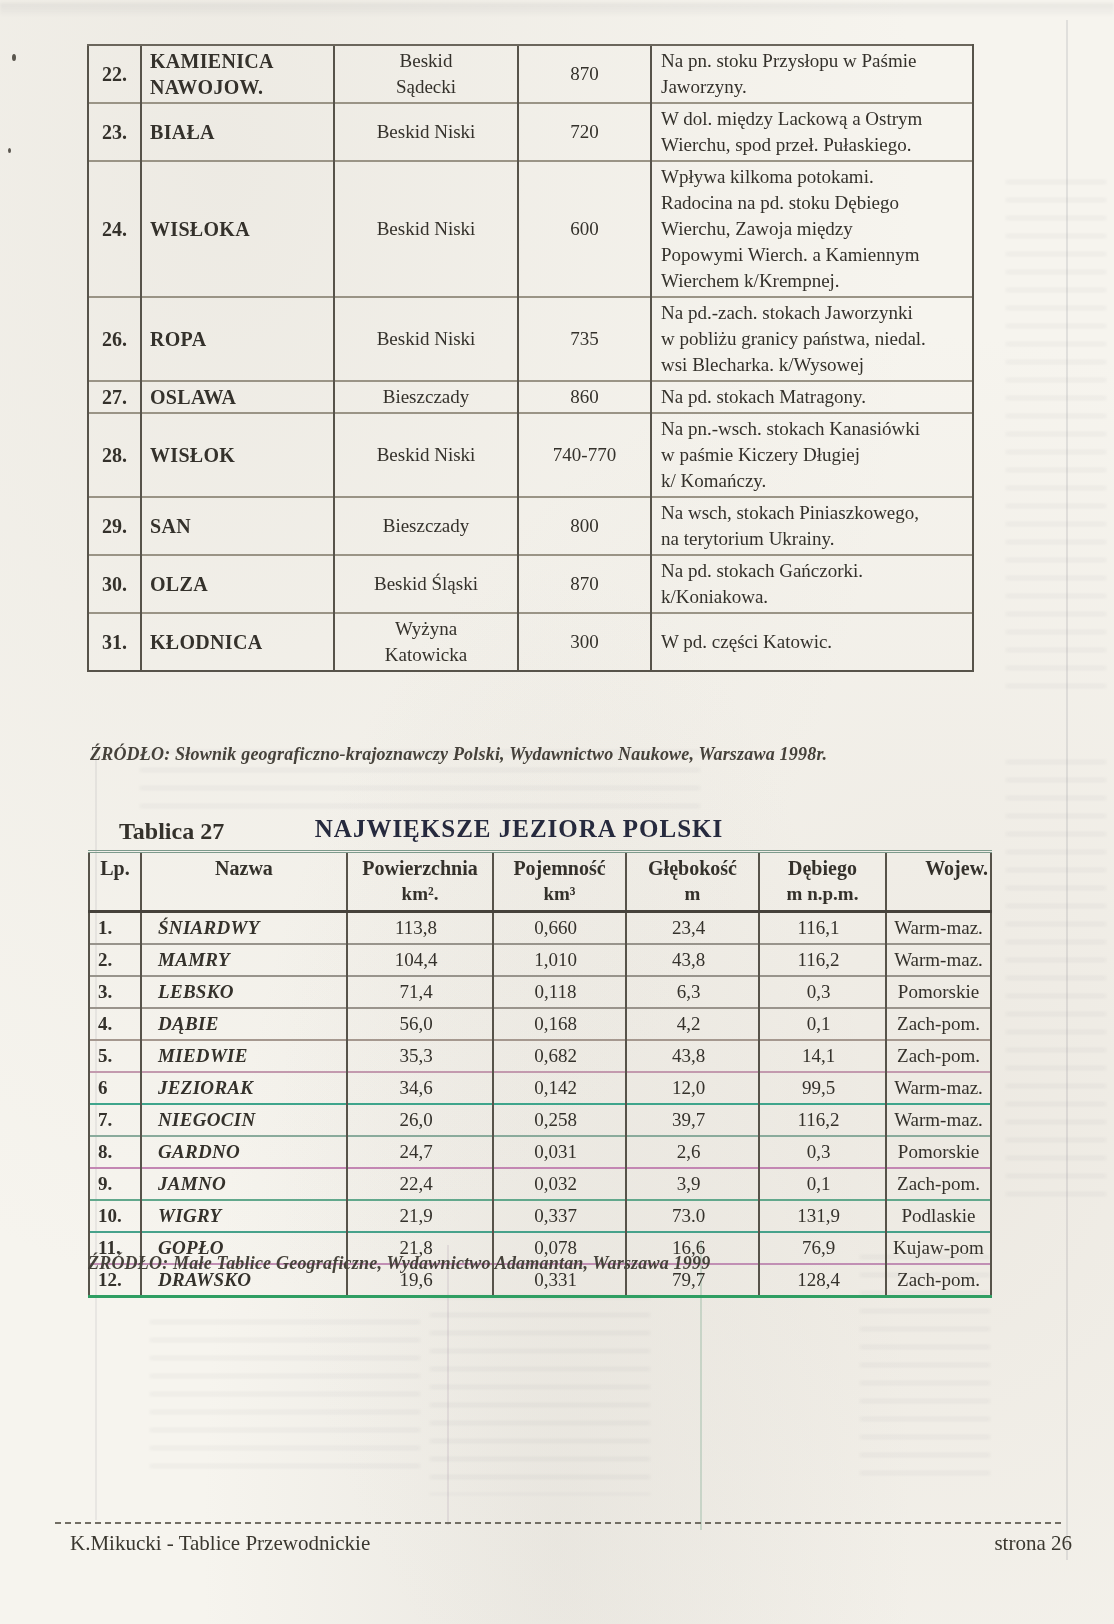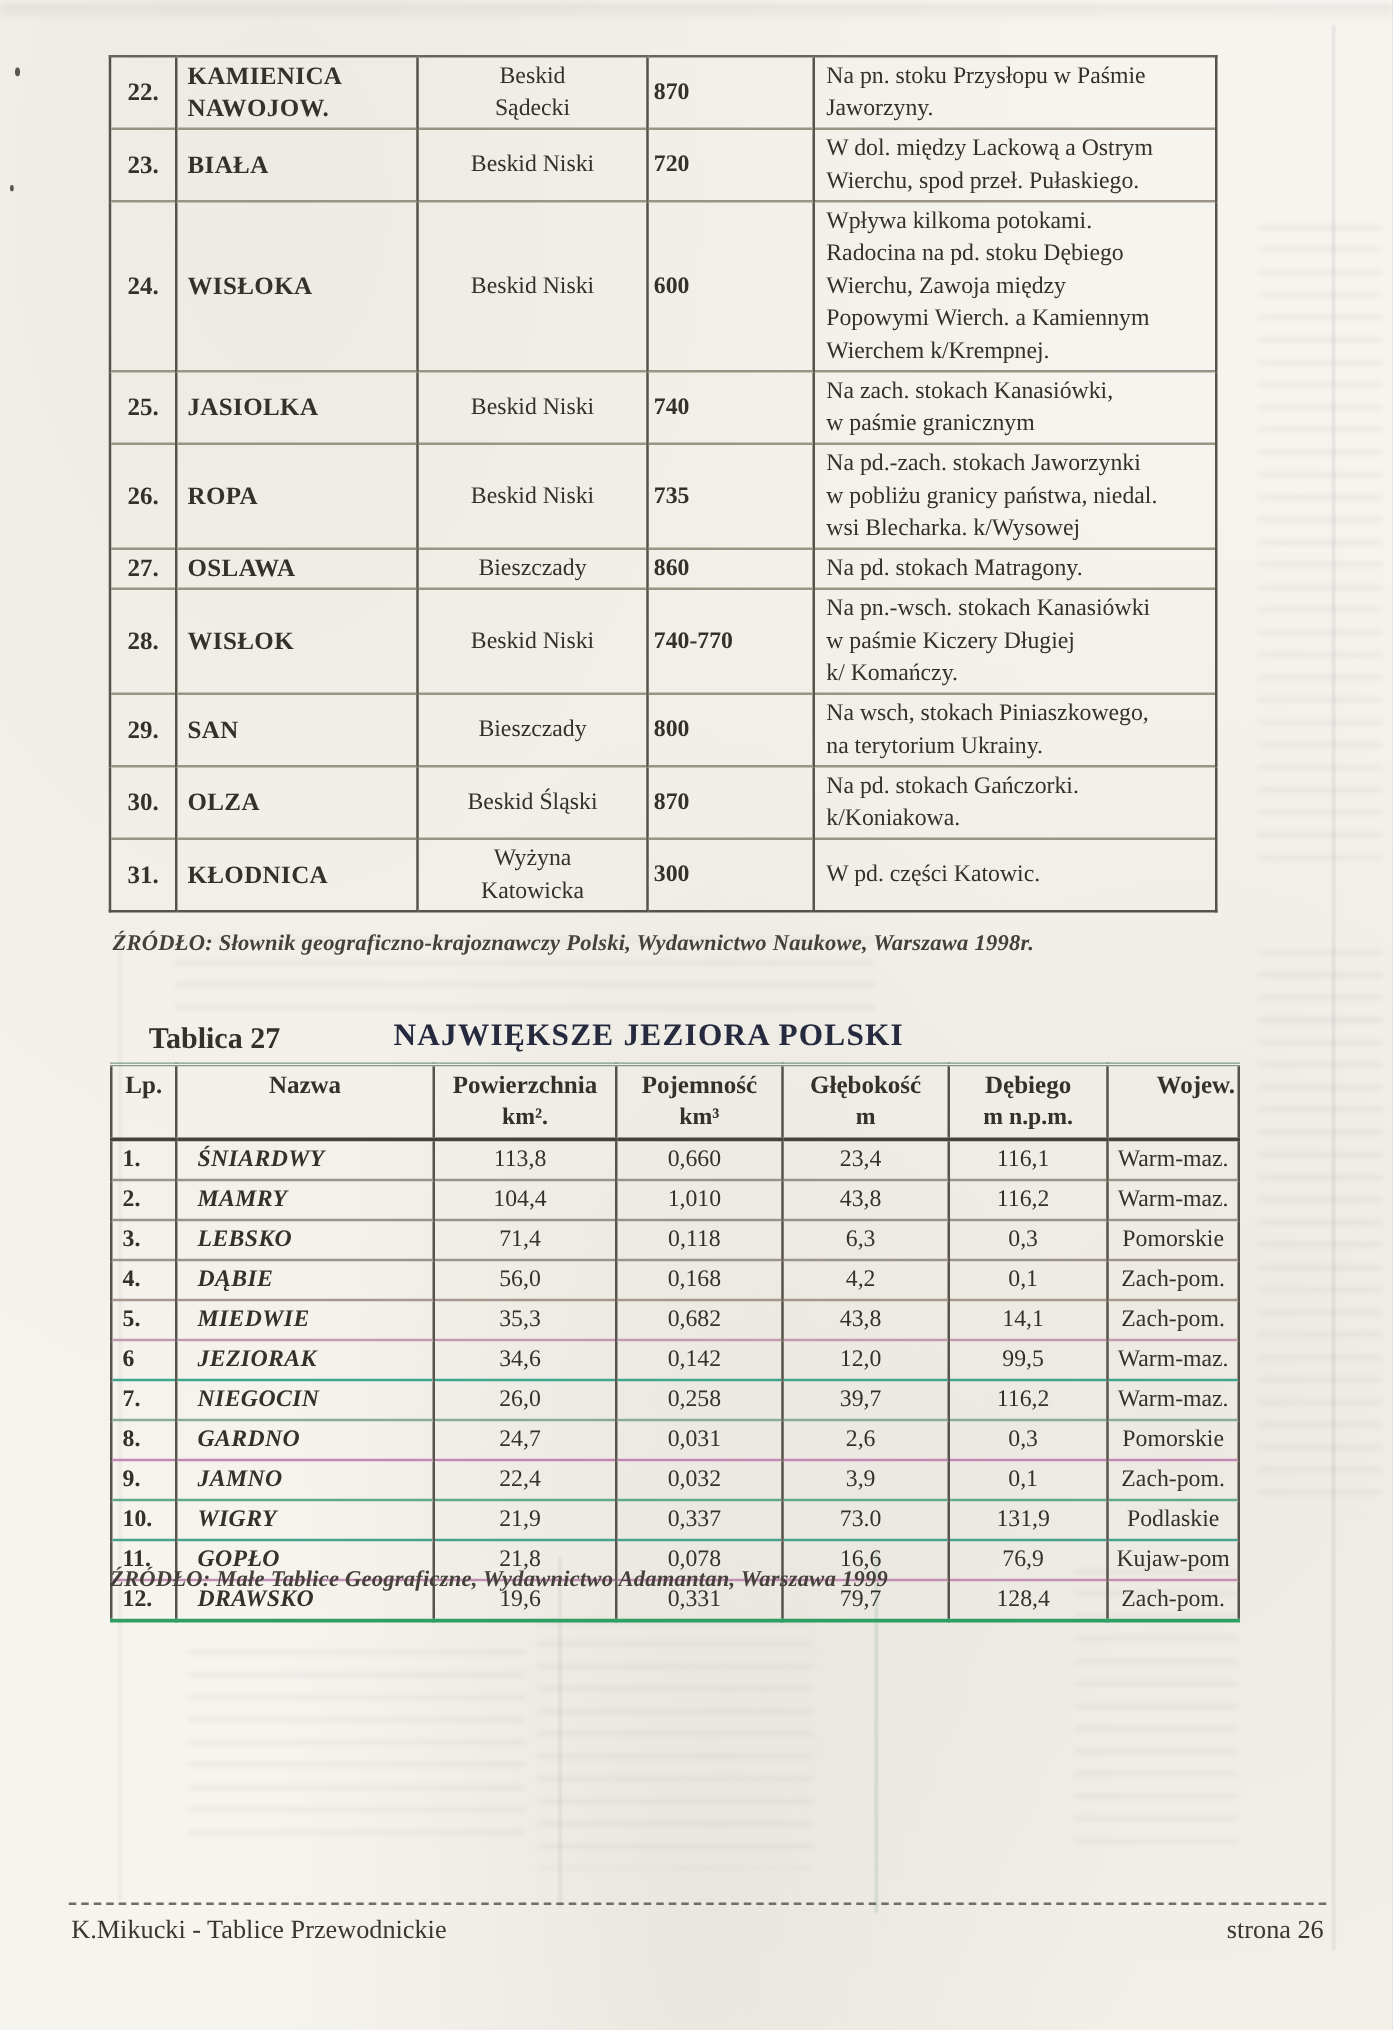--- a/index.html
+++ b/index.html
@@ -25,21 +25,21 @@
   .rivers td{
     border-left:2px solid #57534a;border-top:2px solid #9a9486;
     vertical-align:middle;font-size:19px;line-height:26px;padding:2px 4px;
   }
   .rivers tr:first-child td{border-top:2px solid #6b665c;}
   .rivers tr:last-child td{border-bottom:2px solid #57534a;}
   .rivers td:last-child{border-right:2px solid #57534a;}
   .rivers .c-no{text-align:center;font-weight:bold;font-size:20px;}
   .rivers .c-name{font-weight:bold;font-size:20px;padding-left:8px;white-space:pre-line;letter-spacing:.3px;}
   .rivers .c-range{text-align:center;white-space:pre-line;}
-  .rivers .c-elev{text-align:left;font-weight:bold;}
+  .rivers .c-elev{text-align:center;}
   .rivers .c-desc{padding-left:9px;white-space:pre-line;}
   
   .source{position:absolute;font-style:italic;font-weight:bold;font-size:18px;color:#45413a;letter-spacing:.2px;}
   
   .tab-caption{position:absolute;left:88px;top:818px;width:902px;height:30px;}
   .tab-label{position:absolute;left:7px;top:0;font-weight:bold;font-size:24px;margin-left:24px;}
   .tab-title{position:absolute;left:0;right:40px;top:-3px;text-align:center;font-weight:bold;font-size:25px;letter-spacing:1px;color:#262a3e;}
   .lakes{position:absolute;left:88px;top:850px;width:902px;border-top:3px double #7d9a8c;}
   .lakes th{
     border-left:2px solid #57534a;border-bottom:3px solid #46423b;
@@ -53,21 +53,21 @@
   }
   .lakes td:last-child{border-right:2px solid #57534a;}
   .lakes tbody tr{border-bottom:2px solid #98948c;}
   .lakes tbody tr:last-child{border-bottom:3px solid #2f9e62;}
   .lakes .c-lp{text-align:left;padding-left:8px;font-weight:bold;}
   .lakes .c-lname{font-weight:bold;padding-left:16px;letter-spacing:.3px;font-style:italic;}
   .lakes .c-num{text-align:center;padding-right:12px;}
   .lakes .c-voj{text-align:center;font-size:19px;padding:1px 1px;}
   
   .footer-rule{position:absolute;left:55px;top:1522px;width:1006px;border-top:2px dashed #716d64;}
-  .footer{position:absolute;left:57px;top:1531px;width:1002px;display:flex;justify-content:space-between;font-size:21px;color:#3a372f;}
+  .footer{position:absolute;left:70px;top:1531px;width:1002px;display:flex;justify-content:space-between;font-size:21px;color:#3a372f;}
   .speck{position:absolute;background:#5a564e;border-radius:50%;}
 </style>
 </head>
 <body>
 
 <div class="page">
 
   <div class="ghost ghost-bar" style="left:0;top:3px;width:1114px;height:12px;"></div>
   <div class="ghost-vline" style="left:1066px;top:20px;height:1540px;background:rgba(130,130,140,.18);"></div>
   <div class="ghost-vline" style="left:95px;top:750px;height:770px;background:rgba(130,130,140,.12);"></div>
@@ -114,28 +114,20 @@
         <td class="c-name">WISŁOKA</td>
         <td class="c-range">Beskid Niski</td>
         <td class="c-elev">600</td>
         <td class="c-desc">Wpływa kilkoma potokami.
 Radocina na pd. stoku Dębiego
 Wierchu, Zawoja między
 Popowymi Wierch. a Kamiennym
 Wierchem k/Krempnej.</td>
       </tr>
       <tr>
-        <td class="c-no">25.</td>
-        <td class="c-name">JASIOLKA</td>
-        <td class="c-range">Beskid Niski</td>
-        <td class="c-elev">740</td>
-        <td class="c-desc">Na zach. stokach Kanasiówki,
-w paśmie granicznym</td>
-      </tr>
-      <tr>
         <td class="c-no">26.</td>
         <td class="c-name">ROPA</td>
         <td class="c-range">Beskid Niski</td>
         <td class="c-elev">735</td>
         <td class="c-desc">Na pd.-zach. stokach Jaworzynki
 w pobliżu granicy państwa, niedal.
 wsi Blecharka. k/Wysowej</td>
       </tr>
       <tr>
         <td class="c-no">27.</td>

